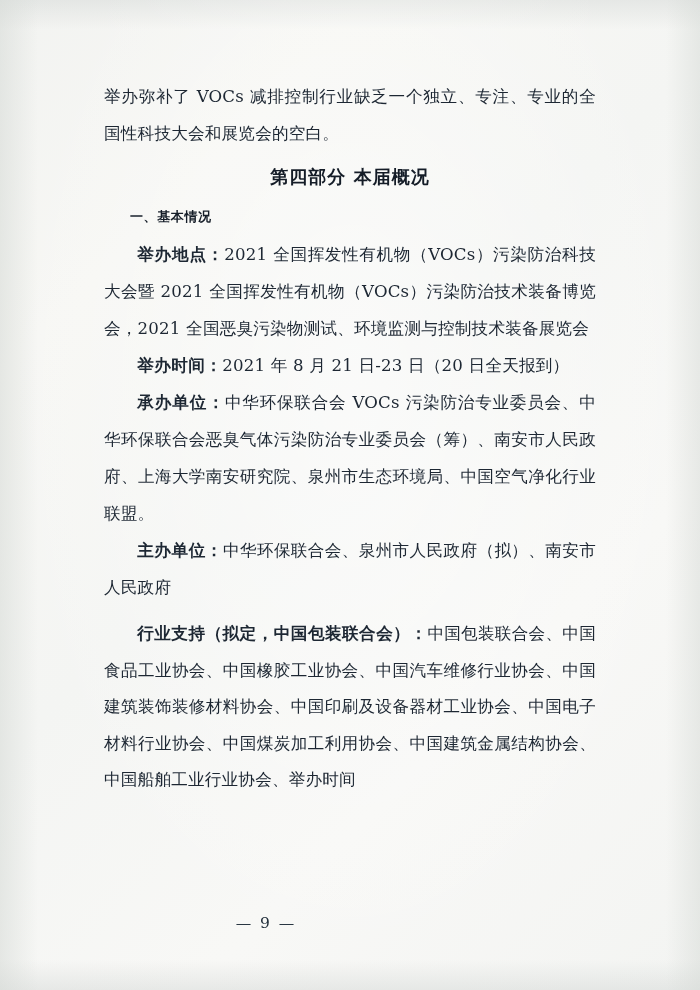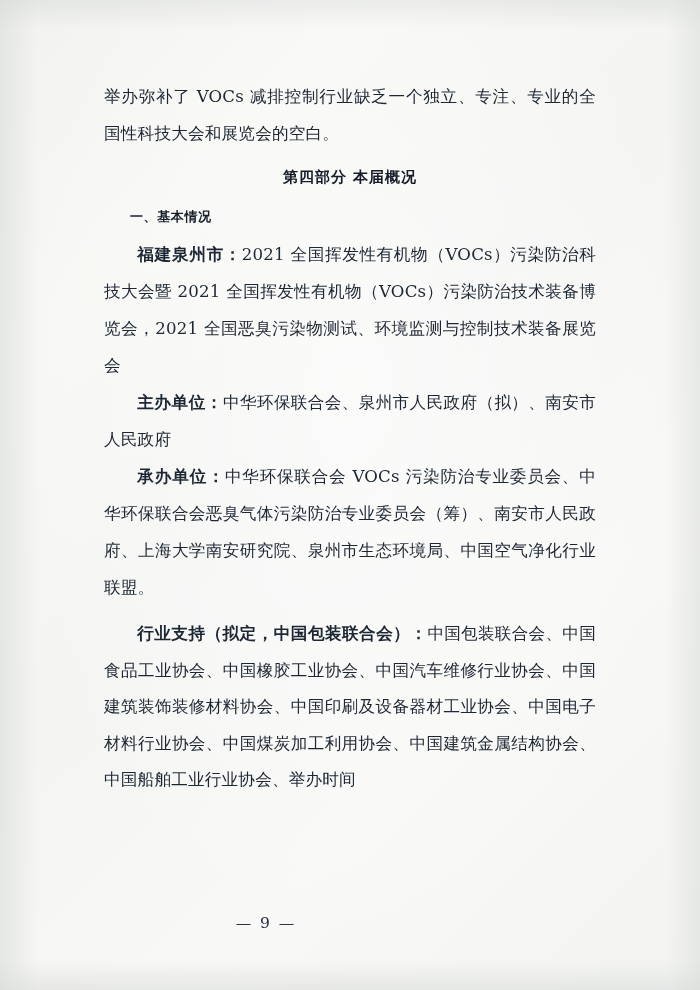--- a/index.html
+++ b/index.html
@@ -57,21 +57,21 @@
     line-height: 37px;
     letter-spacing: 0.2px;
     text-align: justify;
     text-justify: inter-ideograph;
     color: #1d2733;
   }
   .indent {
     text-indent: 2em;
   }
   .section-title {
-    font-size: 15px;
+    font-size: 18px;
     line-height: 40px;
     font-weight: bold;
     text-align: center;
     letter-spacing: 1px;
     color: #141c27;
     margin-top: 2px;
   }
   .sub-title {
     font-size: 13px;
     line-height: 39px;
@@ -109,28 +109,29 @@
     <div class="doc-body">
 
       <p class="para">举办弥补了 VOCs 减排控制行业缺乏一个独立、专注、专业的全国性科技大会和展览会的空白。</p>
 
       <div class="gap-sm"></div>
 
       <h2 class="section-title">第四部分  本届概况</h2>
 
       <h3 class="sub-title">一、基本情况</h3>
 
-      <p class="para indent"><span class="lead">福建泉州市：</span><span>2021 全国挥发性有机物（VOCs）污染防治科技大会暨 2021 全国挥发性有机物（VOCs）污染防治技术装备博览会，2021 全国恶臭污染物测试、环境监测与控制技术装备展览会</span></p>
+      <p class="para indent"><span class="lead">举办地点：</span><span>2021 全国挥发性有机物（VOCs）污染防治科技大会暨 2021 全国挥发性有机物（VOCs）污染防治技术装备博览会，2021 全国恶臭污染物测试、环境监测与控制技术装备展览会</span></p>
+
+      <p class="para indent"><span class="lead">举办时间：</span><span>2021 年 8 月 21 日-23 日（20 日全天报到）</span></p>
 
 
 
+      <p class="para indent"><span class="lead">承办单位：</span><span>中华环保联合会 VOCs 污染防治专业委员会、中华环保联合会恶臭气体污染防治专业委员会（筹）、南安市人民政府、上海大学南安研究院、泉州市生态环境局、中国空气净化行业联盟。</span></p>
 
       <p class="para indent"><span class="lead">主办单位：</span><span>中华环保联合会、泉州市人民政府（拟）、南安市人民政府</span></p>
-
-      <p class="para indent"><span class="lead">承办单位：</span><span>中华环保联合会 VOCs 污染防治专业委员会、中华环保联合会恶臭气体污染防治专业委员会（筹）、南安市人民政府、上海大学南安研究院、泉州市生态环境局、中国空气净化行业联盟。</span></p>
 
       <div class="gap-md"></div>
 
       <p class="para indent tight"><span class="lead">行业支持（拟定，中国包装联合会）：</span><span>中国包装联合会、中国食品工业协会、中国橡胶工业协会、中国汽车维修行业协会、中国建筑装饰装修材料协会、中国印刷及设备器材工业协会、中国电子材料行业协会、中国煤炭加工利用协会、中国建筑金属结构协会、中国船舶工业行业协会、举办时间</span></p>
 
     </div>
 
     <div class="page-number">— 9 —</div>
   </div>
 </div>

